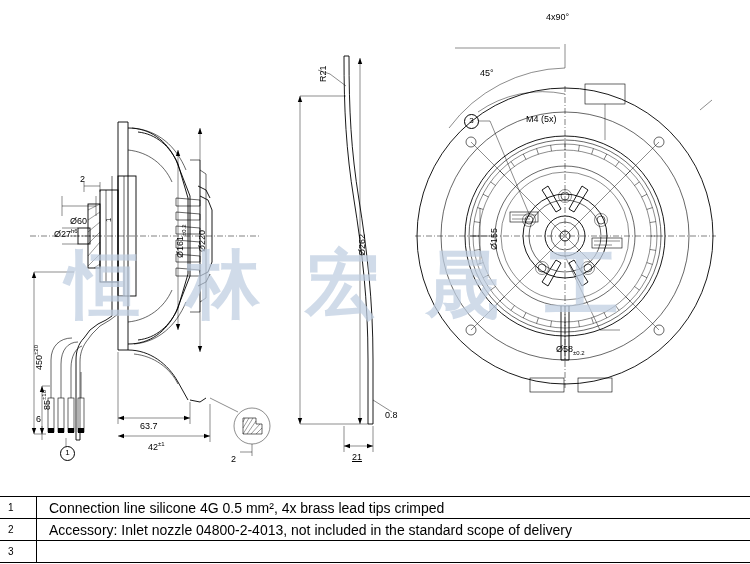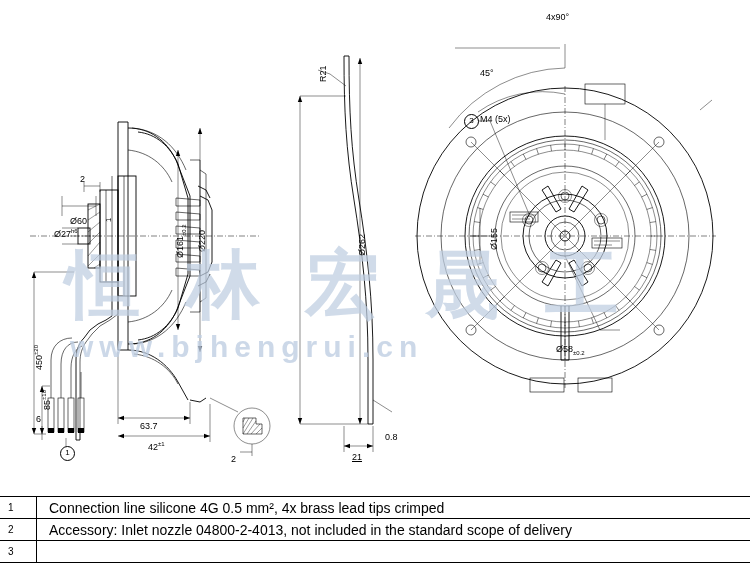--- a/index.html
+++ b/index.html
@@ -486,36 +486,35 @@
     <div class="lbl rot90" style="left:197px; top:252px;"><span>Ø220</span></div>
     <div class="lbl rot90" style="left:31px; top:370px;"><span>450</span><span class="sup">±20</span></div>
     <div class="lbl rot90" style="left:39px; top:410px;"><span>85</span><span class="sup">±10</span></div>
     <div class="lbl" style="left:36px; top:414px;"><span>6</span></div>
     <div class="lbl" style="left:140px; top:421px;"><span>63.7</span></div>
     <div class="lbl" style="left:148px; top:439px;"><span>42</span><span class="sup">±1</span></div>
     <div class="lbl" style="left:231px; top:454px;"><span>2</span></div>
 
     <div class="lbl rot90" style="left:318px; top:82px;"><span>R21</span></div>
     <div class="lbl rot90" style="left:357px; top:256px;"><span>Ø262</span></div>
-    <div class="lbl" style="left:385px; top:432px;"><span>0.8</span></div>
+    <div class="lbl" style="left:385px; top:410px;"><span>0.8</span></div>
     <div class="lbl" style="left:352px; top:452px;text-decoration:underline;"><span>21</span></div>
 
     <div class="lbl" style="left:546px; top:12px;"><span>4x90°</span></div>
     <div class="lbl" style="left:480px; top:68px;"><span>45°</span></div>
-    <div class="lbl" style="left:480px; top:114px;"><span>M4 (5x)</span></div>
+    <div class="lbl" style="left:480px; top:114px;padding-left:46px;"><span>M4 (5x)</span></div>
     <div class="lbl rot90" style="left:489px; top:250px;"><span>Ø155</span></div>
     <div class="lbl" style="left:556px; top:344px;"><span>Ø58</span><span class="sub">±0.2</span></div>
 
     <div class="circnum" style="left:60px; top:446px;"><span>1</span></div>
     <div class="circnum" style="left:464px; top:114px;"><span>3</span></div>
   </div>
 
   <div class="wm">
     <div class="wm-cn">恒 林 宏 晟 工</div>
-    <div class="wm-en">www.bjhengrui.cn</div>
   </div>
 
   <div id="notes">
     <div class="note-row">
       <div class="note-num">1</div>
       <div class="note-sep"></div>
       <div class="note-txt">Connection line silicone 4G 0.5 mm², 4x brass lead tips crimped</div>
     </div>
     <div class="note-row">
       <div class="note-num">2</div>

